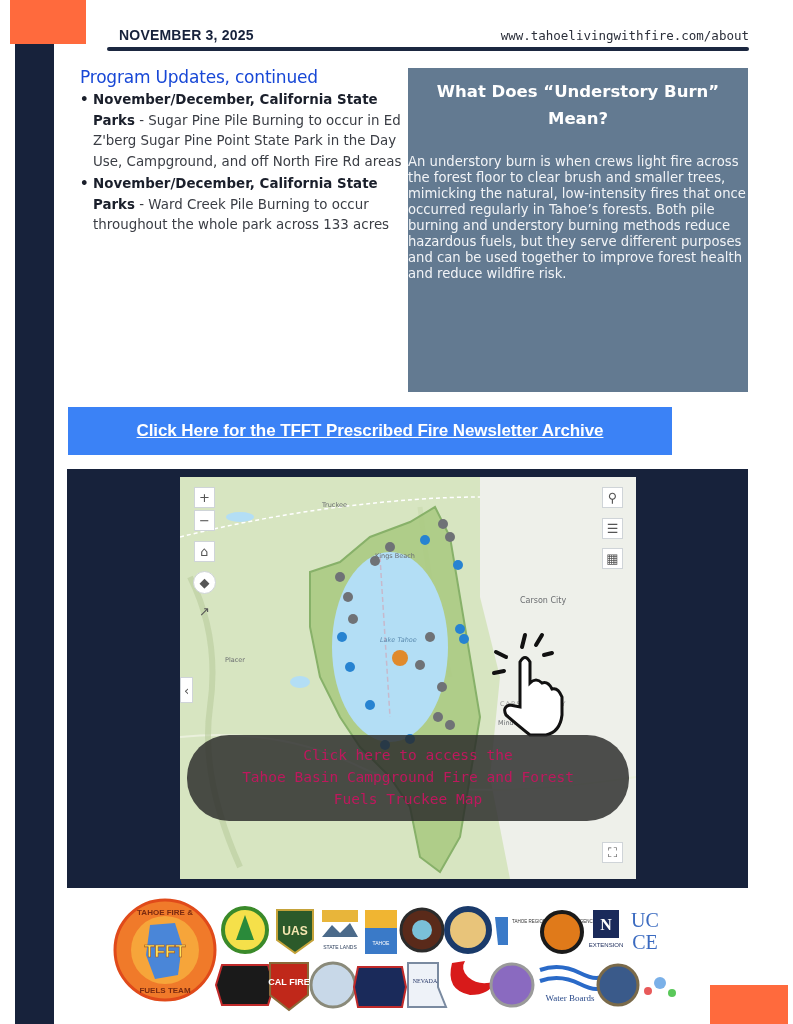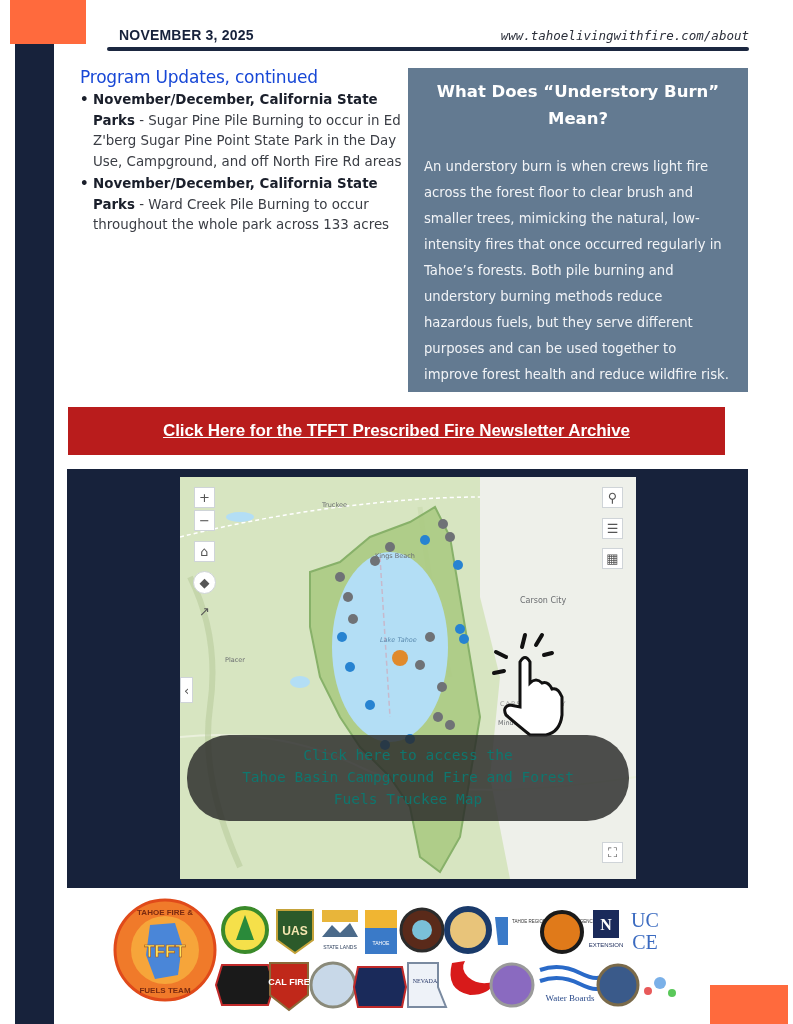--- a/index.html
+++ b/index.html
@@ -5,44 +5,44 @@
   * { box-sizing: border-box; margin: 0; padding: 0; }
   html, body { width: 793px; height: 1024px; background: #ffffff; overflow: hidden; }
   body { position: relative; font-family: "DejaVu Sans", sans-serif; color: #1f2430; }
 
   .accent-top { position: absolute; left: 10px; top: 0; width: 76px; height: 44px; background: #ff6a3d; }
   .navy-bar { position: absolute; left: 15px; top: 44px; width: 39px; height: 980px; background: #17223b; }
   .accent-bottom { position: absolute; left: 710px; top: 985px; width: 78px; height: 39px; background: #ff6a3d; }
 
   .header { position: absolute; left: 107px; top: 24px; width: 642px; height: 30px; }
   .header .date { position: absolute; left: 12px; top: 3px; font-family: "Liberation Sans", sans-serif; font-weight: bold; font-size: 14px; letter-spacing: 0.2px; color: #17223b; }
-  .header .url { position: absolute; right: 0; top: 4px; font-family: "DejaVu Sans Mono", monospace; font-size: 12.5px; color: #2b2f3a; font-style: italic; }
+  .header .url { position: absolute; right: 0; top: 4px; font-family: "DejaVu Sans Mono", monospace; font-size: 12.5px; color: #2b2f3a; }
   .header .rule { position: absolute; left: 0; right: 0; top: 23px; height: 4px; background: #1b2740; border-radius: 2px; }
 
   .updates { position: absolute; left: 80px; top: 67px; width: 322px; }
   .updates h2 { font-family: "DejaVu Sans", sans-serif; font-weight: normal; font-size: 17px; color: #1747d6; margin-bottom: 3px; letter-spacing: -0.2px; }
   .updates ul { list-style: none; }
   .updates li { position: relative; padding-left: 13px; font-size: 13.4px; line-height: 20.5px; color: #3a3d44; margin-bottom: 2px; }
   .updates li::before { content: "\2022"; position: absolute; left: 0; top: 0; color: #1a1f2b; font-weight: bold; }
   .updates li b { color: #1a1f2b; font-weight: bold; }
 
-  .callout { position: absolute; left: 408px; top: 68px; width: 340px; height: 324px; background: #637a91; color: #ffffff; padding: 10px 16px; }
+  .callout { position: absolute; left: 408px; top: 68px; width: 340px; height: 324px; background: #637a91; color: #ffffff; padding: 10px 0; }
   .callout h3 { text-align: center; font-size: 16.5px; font-weight: bold; line-height: 27px; margin: 0 6px 22px; }
-  .callout p { font-size: 13.2px; line-height: 26px; color: #f2f4f7; margin-top: 22px; }
-
-  .archive { position: absolute; left: 68px; top: 407px; width: 657px; height: 48px; background: #b91c1c; display: flex; align-items: center; justify-content: center; text-decoration: none; }
+  .callout p { font-size: 13.2px; line-height: 16px; color: #f2f4f7; margin-top: 22px; }
+
+  .archive { position: absolute; left: 68px; top: 407px; width: 604px; height: 48px; background: #3b82f6; display: flex; align-items: center; justify-content: center; text-decoration: none; }
   .archive span { color: #ffffff; font-family: "Liberation Sans", sans-serif; font-weight: bold; font-size: 17px; text-decoration: underline; letter-spacing: -0.1px; }
 
   .map-frame { position: absolute; left: 67px; top: 469px; width: 681px; height: 419px; background: #17223b; }
   .map { position: absolute; left: 180px; top: 477px; width: 456px; height: 402px; overflow: hidden; background: #d9e6c4; cursor: pointer; }
   .map svg.base { position: absolute; left: 0; top: 0; }
 
   .map-btn { position: absolute; width: 21px; height: 21px; background: #ffffff; border: 1px solid #cfd4d8; display: flex; align-items: center; justify-content: center; font-size: 13px; color: #555; }
   .map-btn.round { border-radius: 50%; }
-  .map-pill { position: absolute; left: 7px; top: 258px; width: 442px; height: 86px; border-radius: 42px; background: rgba(40,40,40,0.82); color: #0f766e; font-family: "DejaVu Sans Mono", monospace; font-size: 14.5px; line-height: 22px; text-align: center; padding-top: 9px; }
+  .map-pill { position: absolute; left: 7px; top: 258px; width: 442px; height: 86px; border-radius: 42px; background: rgba(40,40,40,0.82); color: #be185d; font-family: "DejaVu Sans Mono", monospace; font-size: 14.5px; line-height: 22px; text-align: center; padding-top: 9px; }
 
   .logos { position: absolute; left: 100px; top: 895px; width: 600px; height: 125px; }
 </style>
 </head>
 <body>
 
 <div class="accent-top"></div>
 <div class="navy-bar"></div>
 <div class="accent-bottom"></div>
 

